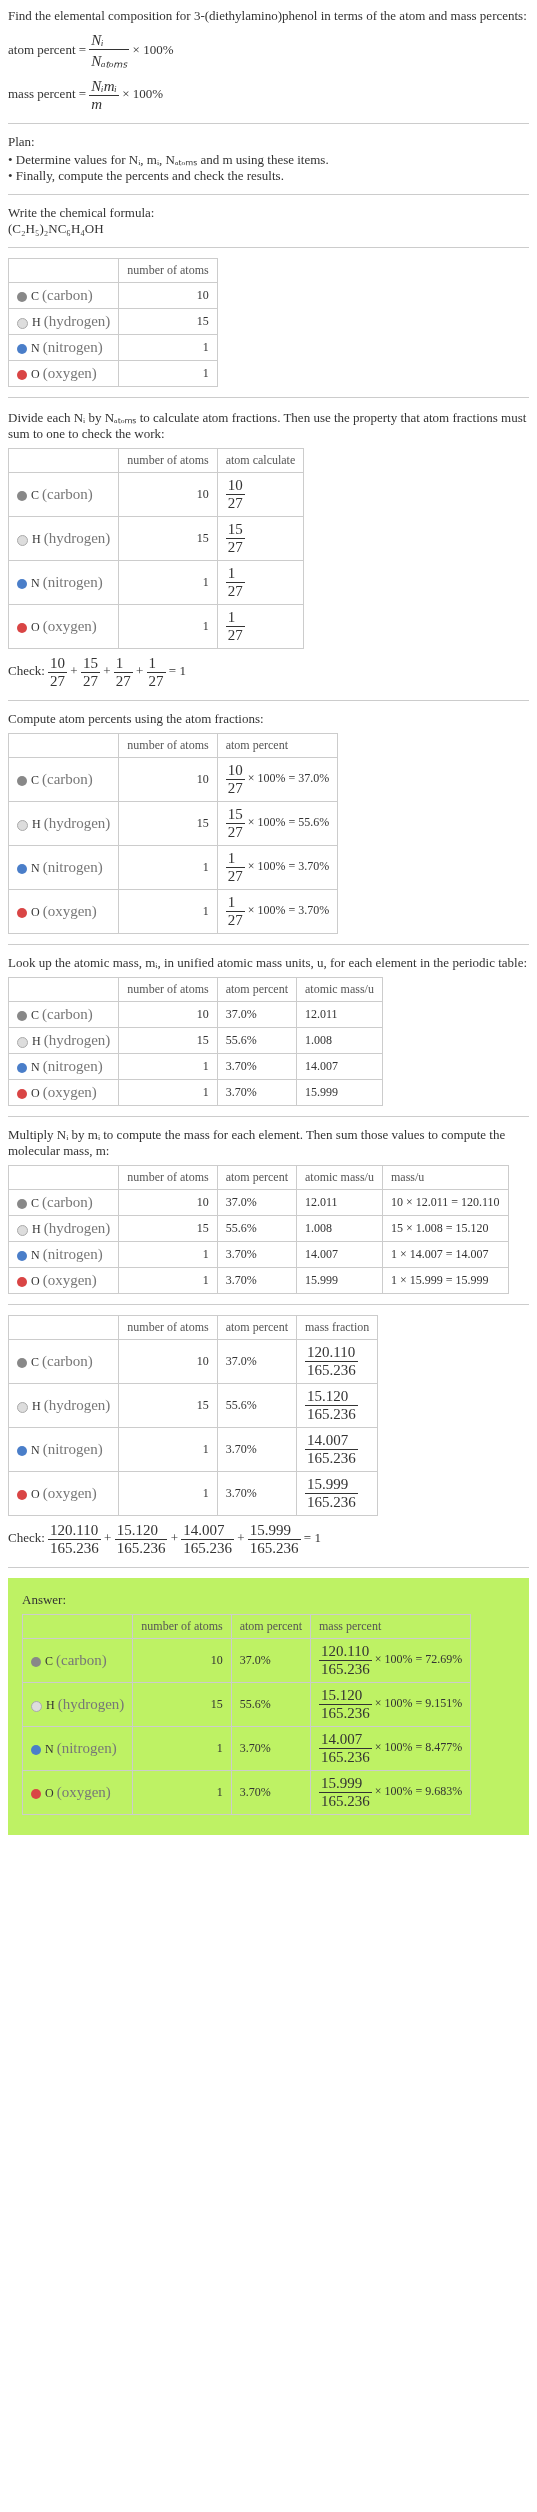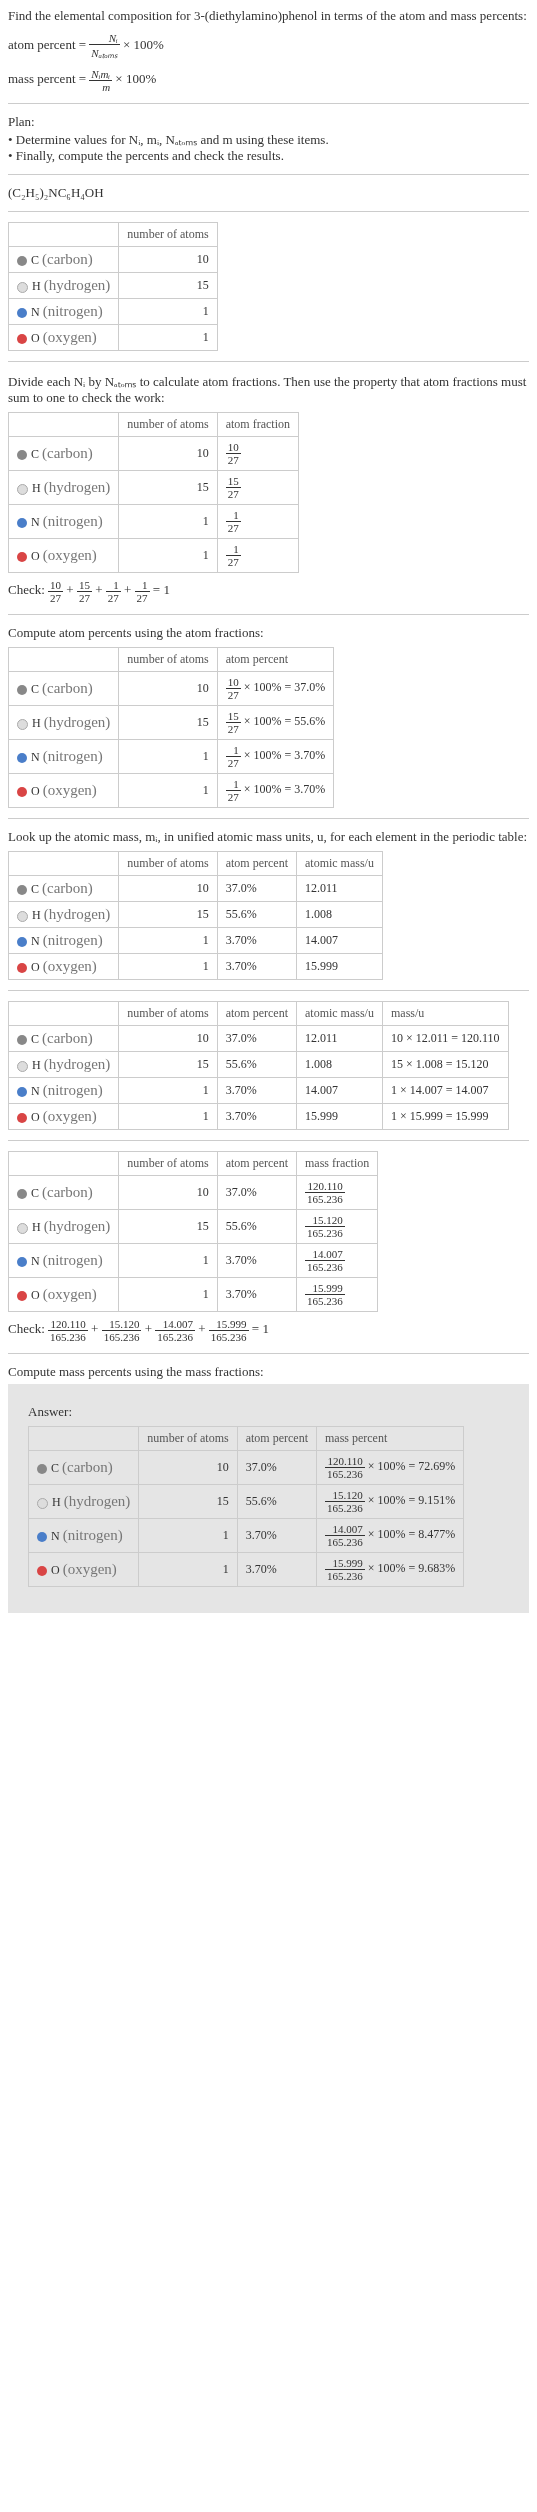--- a/index.html
+++ b/index.html
@@ -15,22 +15,22 @@
     margin-bottom: 8px;
   }
   hr {
     border: none;
     border-top: 1px solid #ccc;
     margin: 10px 0;
   }
   .frac {
     display: inline-block;
     vertical-align: middle;
-    text-align: right;
-    font-size: 11px;
+    text-align: left;
+    font-size: 15px;
   }
   .frac .num {
     display: block;
     border-bottom: 1px solid #333;
     padding: 0 2px;
   }
   .frac .den {
     display: block;
     padding: 0 2px;
   }
@@ -60,22 +60,22 @@
     border-radius: 50%;
     margin-right: 4px;
     vertical-align: middle;
   }
   .dot-c { background: #888; }
   .dot-h { background: #ddd; border:1px solid #aaa; width:9px; height:9px;}
   .dot-n { background: #4a7ec9; }
   .dot-o { background: #d94545; }
   .elem-label { color: #777; font-size:15px; }
   .answer-box {
-    background: #e5e5e5;
-    padding: 20px;
+    background: #bef264;
+    padding: 14px;
     margin-top: 4px;
   }
   .italic { font-style: italic; }
 </style>
 </head>
 <body>
 
 <div class="section">Find the elemental composition for 3-(diethylamino)phenol in terms of the atom and mass percents:</div>
 <div class="section">
   <span>atom percent =</span>
@@ -98,20 +98,21 @@
 
 <div class="section">
   <div>Plan:</div>
   <div>• Determine values for Nᵢ, mᵢ, Nₐₜₒₘₛ and m using these items.</div>
   <div>• Finally, compute the percents and check the results.</div>
 </div>
 
 <hr>
 
 <div class="section">
+  <div>Write the chemical formula:</div>
   <div>(C₂H₅)₂NC₆H₄OH</div>
 </div>
 
 <hr>
 
 <div class="section">
   <table>
     <tbody>
         <tr>
           <th></th>
@@ -141,21 +142,21 @@
 
 <hr>
 
 <div class="section">
   <div>Divide each Nᵢ by Nₐₜₒₘₛ to calculate atom fractions. Then use the property that atom fractions must sum to one to check the work:</div>
   <table>
     <tbody>
         <tr>
           <th></th>
           <th>number of atoms</th>
-          <th>atom fraction</th>
+          <th>atom calculate</th>
         </tr>
     </tbody>
       <tbody id="atomfrac-rows">
         <tr>
           <td><span class="dot dot-c"></span>C <span class="elem-label">(carbon)</span></td>
           <td class="num">10</td>
           <td><span class="frac"><span class="num">10</span><span class="den">27</span></span></td>
         </tr>
         <tr>
           <td><span class="dot dot-h"></span>H <span class="elem-label">(hydrogen)</span></td>
@@ -256,20 +257,21 @@
           <td>3.70%</td>
           <td>15.999</td>
         </tr>
       </tbody>
   </table>
 </div>
 
 <hr>
 
 <div class="section">
+  <div>Multiply Nᵢ by mᵢ to compute the mass for each element. Then sum those values to compute the molecular mass, m:</div>
   <table>
     <tbody>
         <tr>
           <th></th>
           <th>number of atoms</th>
           <th>atom percent</th>
           <th>atomic mass/u</th>
           <th>mass/u</th>
         </tr>
     </tbody>
@@ -348,21 +350,20 @@
   <div>
     <span>Check: </span>
     <span id="massfrac-check-sum"><span class="frac"><span class="num">120.110</span><span class="den">165.236</span></span> + <span class="frac"><span class="num">15.120</span><span class="den">165.236</span></span> + <span class="frac"><span class="num">14.007</span><span class="den">165.236</span></span> + <span class="frac"><span class="num">15.999</span><span class="den">165.236</span></span></span>
     <span> = 1</span>
   </div>
 </div>
 
 <hr>
 
 <div class="section">
-  <div>Compute mass percents using the mass fractions:</div>
   <div class="answer-box">
     <div>Answer:</div>
     <table>
       <tbody>
           <tr>
             <th></th>
             <th>number of atoms</th>
             <th>atom percent</th>
             <th>mass percent</th>
           </tr>

